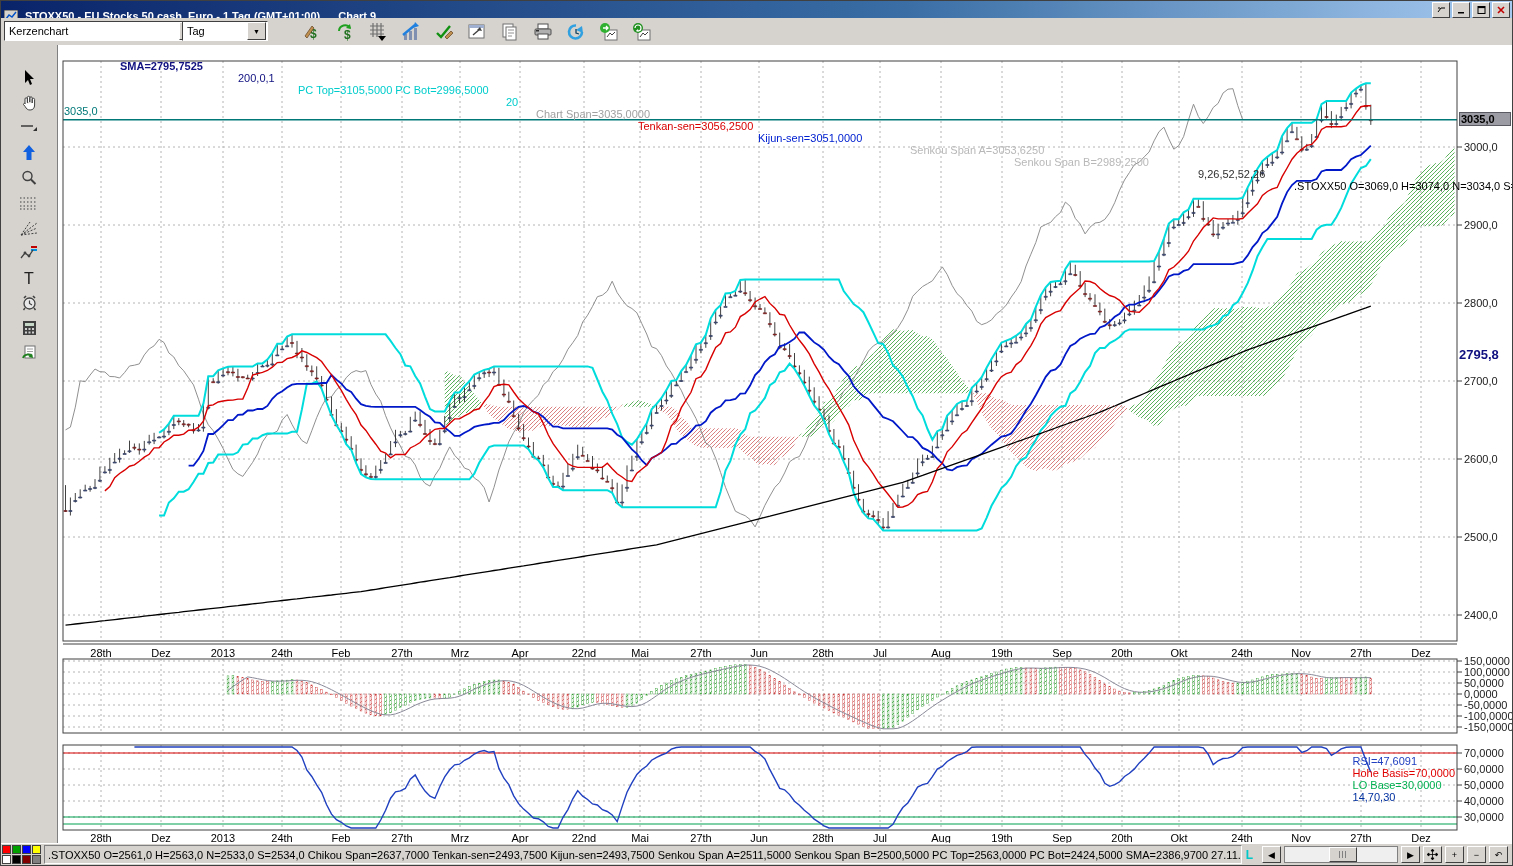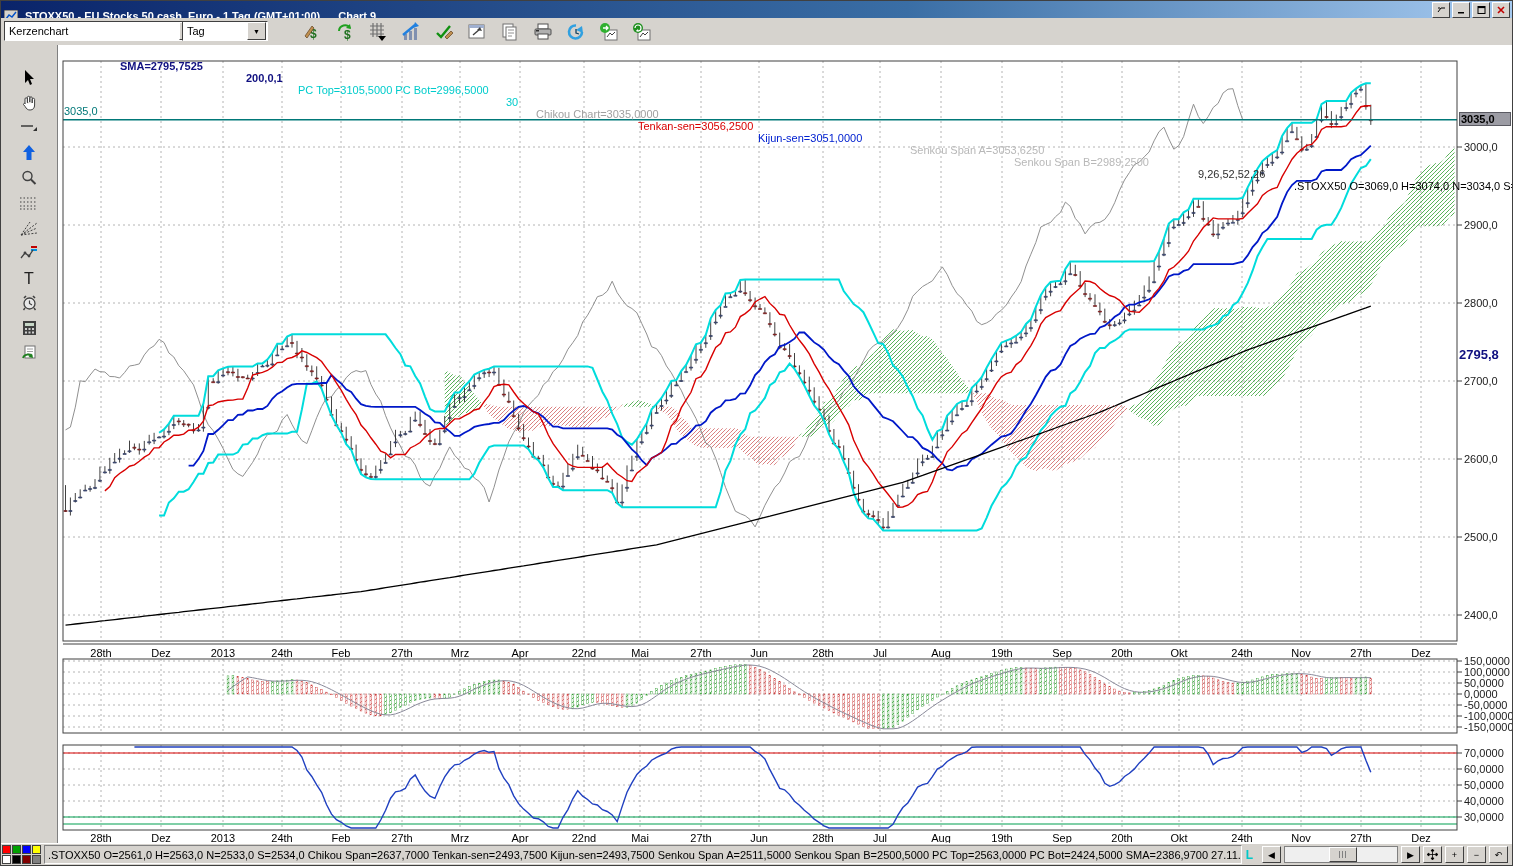--- a/index.html
+++ b/index.html
@@ -899,36 +899,42 @@
         <text x="1406" y="776" font-size="11" fill="#202020" text-anchor="start">30,0000</text>
         <line x1="5" y1="708" x2="1399" y2="708" stroke="#d80000" stroke-width="1.2"></line>
         <line x1="5" y1="772" x2="1399" y2="772" stroke="#00a050" stroke-width="1.2"></line>
         <line x1="5" y1="779" x2="1399" y2="779" stroke="#00a050" stroke-width="1.2"></line>
         <path d="M76.4 702.0 L81.3 702.0 L86.3 702.0 L91.2 702.0 L96.1 702.0 L101.1 702.0 L106.0 702.0 L110.9 702.0 L115.8 702.0 L120.8 702.0 L125.7 702.0 L130.6 702.0 L135.5 702.0 L140.5 702.0 L145.4 702.0 L150.3 702.0 L155.2 702.0 L160.2 702.0 L165.1 702.0 L170.0 702.0 L174.9 702.0 L179.9 702.0 L184.8 702.0 L189.7 702.0 L194.6 702.0 L199.6 702.0 L204.5 702.0 L209.4 702.0 L214.3 702.0 L219.3 702.0 L224.2 702.0 L229.1 702.0 L234.0 702.0 L239.0 705.5 L243.9 712.0 L248.8 724.9 L253.8 731.5 L258.7 739.9 L263.6 747.3 L268.5 759.5 L273.5 769.1 L278.4 774.6 L283.3 777.3 L288.2 781.0 L293.2 783.0 L298.1 783.0 L303.0 783.0 L307.9 783.0 L312.9 783.0 L317.8 783.0 L322.7 775.0 L327.6 765.3 L332.6 753.2 L337.5 746.9 L342.4 745.9 L347.3 743.5 L352.3 734.2 L357.2 729.9 L362.1 738.9 L367.0 746.1 L372.0 751.2 L376.9 753.4 L381.8 741.8 L386.7 731.9 L391.7 724.8 L396.6 719.8 L401.5 719.2 L406.5 715.3 L411.4 712.9 L416.3 709.0 L421.2 706.6 L426.2 705.5 L431.1 707.3 L436.0 706.5 L440.9 723.4 L445.9 733.2 L450.8 739.6 L455.7 750.9 L460.6 758.6 L465.6 764.1 L470.5 768.3 L475.4 773.0 L480.3 773.7 L485.3 776.8 L490.2 781.5 L495.1 783.0 L500.0 783.0 L505.0 772.3 L509.9 764.6 L514.8 753.8 L519.7 745.6 L524.7 751.2 L529.6 754.5 L534.5 758.9 L539.4 760.0 L544.4 764.7 L549.3 766.5 L554.2 769.9 L559.2 776.6 L564.1 761.6 L569.0 747.3 L573.9 737.9 L578.9 729.5 L583.8 724.5 L588.7 721.0 L593.6 715.2 L598.6 712.3 L603.5 710.0 L608.4 708.1 L613.3 704.1 L618.3 702.5 L623.2 702.0 L628.1 702.0 L633.0 702.0 L638.0 702.0 L642.9 702.0 L647.8 702.0 L652.7 702.0 L657.7 702.0 L662.6 702.0 L667.5 702.0 L672.4 702.0 L677.4 702.0 L682.3 702.0 L687.2 702.0 L692.1 702.0 L697.1 706.4 L702.0 709.2 L706.9 713.9 L711.9 724.7 L716.8 733.8 L721.7 743.4 L726.6 744.8 L731.6 749.6 L736.5 756.2 L741.4 760.2 L746.3 765.2 L751.3 769.3 L756.2 774.2 L761.1 777.4 L766.0 780.9 L771.0 783.0 L775.9 783.0 L780.8 783.0 L785.7 783.0 L790.7 783.0 L795.6 783.0 L800.5 783.0 L805.4 783.0 L810.4 783.0 L815.3 783.0 L820.2 783.0 L825.1 783.0 L830.1 783.0 L835.0 779.3 L839.9 770.2 L844.8 762.5 L849.8 758.0 L854.7 750.4 L859.6 742.1 L864.6 739.7 L869.5 738.3 L874.4 731.7 L879.3 724.1 L884.3 721.4 L889.2 716.5 L894.1 713.4 L899.0 710.3 L904.0 708.9 L908.9 706.6 L913.8 702.2 L918.7 702.0 L923.7 702.0 L928.6 702.0 L933.5 702.0 L938.4 702.0 L943.4 702.0 L948.3 702.0 L953.2 702.0 L958.1 702.0 L963.1 702.0 L968.0 702.0 L972.9 702.0 L977.8 702.0 L982.8 702.0 L987.7 702.0 L992.6 702.0 L997.5 702.0 L1002.5 702.0 L1007.4 702.0 L1012.3 702.0 L1017.3 702.0 L1022.2 702.0 L1027.1 709.4 L1032.0 714.9 L1037.0 723.0 L1041.9 728.7 L1046.8 738.3 L1051.7 741.3 L1056.7 739.6 L1061.6 736.8 L1066.5 731.5 L1071.4 728.3 L1076.4 723.9 L1081.3 717.9 L1086.2 713.3 L1091.1 708.1 L1096.1 702.0 L1101.0 702.0 L1105.9 702.0 L1110.8 702.0 L1115.8 702.0 L1120.7 702.0 L1125.6 702.0 L1130.5 702.0 L1135.5 702.0 L1140.4 702.0 L1145.3 702.8 L1150.2 709.2 L1155.2 719.6 L1160.1 715.8 L1165.0 713.5 L1170.0 713.1 L1174.9 711.4 L1179.8 707.6 L1184.7 702.5 L1189.7 702.0 L1194.6 702.0 L1199.5 702.0 L1204.4 702.0 L1209.4 702.0 L1214.3 702.0 L1219.2 702.0 L1224.1 702.0 L1229.1 702.0 L1234.0 702.0 L1238.9 702.0 L1243.8 707.4 L1248.8 705.7 L1253.7 702.0 L1258.6 702.0 L1263.5 702.0 L1268.5 703.7 L1273.4 710.4 L1278.3 707.5 L1283.2 703.9 L1288.2 702.3 L1293.1 702.0 L1298.0 702.0 L1302.9 702.0 L1307.9 715.2 L1312.8 727.3 " fill="none" stroke="#2040c0" stroke-width="1.4"></path>
         <rect x="5" y="700" width="1394" height="85" fill="none" stroke="#404040"></rect>
       </svg>
 
     <div id="legend-main" class="legend">
       <span style="left:62px;color:#101080;font-weight:bold">SMA=2795,7525</span>
-      <span style="left:188px;color:#101080;font-weight:bold">200,0,1</span>
+      <span style="left:180px;color:#101080;font-weight:normal">200,0,1</span>
       <span style="left:240px;color:#00cccc">PC Top=3105,5000 PC Bot=2996,5000</span>
-      <span style="left:448px;color:#00cccc">30</span>
-      <span style="left:478px;color:#a0a0a0">Chikou Chart=3035,0000</span>
+      <span style="left:448px;color:#00cccc">20</span>
+      <span style="left:478px;color:#a0a0a0">Chart Span=3035,0000</span>
       <span style="left:580px;color:#d80000">Tenkan-sen=3056,2500</span>
       <span style="left:700px;color:#0020d0">Kijun-sen=3051,0000</span>
       <span style="left:852px;color:#b8b8b8">Senkou Span A=3053,6250</span>
       <span style="left:956px;color:#b8b8b8">Senkou Span B=2989,2500</span>
       <span style="left:1140px;color:#303030">9,26,52,52,26</span>
       <span style="left:1236px;color:#000">.STOXX50 O=3069,0 H=3074,0 N=3034,0 S=3035,0</span>
     </div>
 
     <div id="price-label-left">3035,0</div>
     <div id="price-label-right">3035,0</div>
     <div id="sma-label-right">2795,8</div>
 
+    <div id="rsi-legend">
+      <span style="position:static;color:#2040c0">RSI=47,6091</span>
+      <span style="position:static;color:#e00000">Hohe Basis=70,0000</span>
+      <span style="position:static;color:#00b050">LO Base=30,0000</span>
+      <span style="position:static;color:#0030a0">14,70,30</span>
+    </div>
   </div>
 
   <div id="statusbar">
     <div id="swatches">
         <div style="background: rgb(255, 0, 0);"></div>
         <div style="background: rgb(0, 160, 0);"></div>
         <div style="background: rgb(0, 0, 255);"></div>
         <div style="background: rgb(255, 255, 0);"></div>
         <div style="background: rgb(255, 255, 255);"></div>
         <div style="background: rgb(0, 0, 0);"></div>

